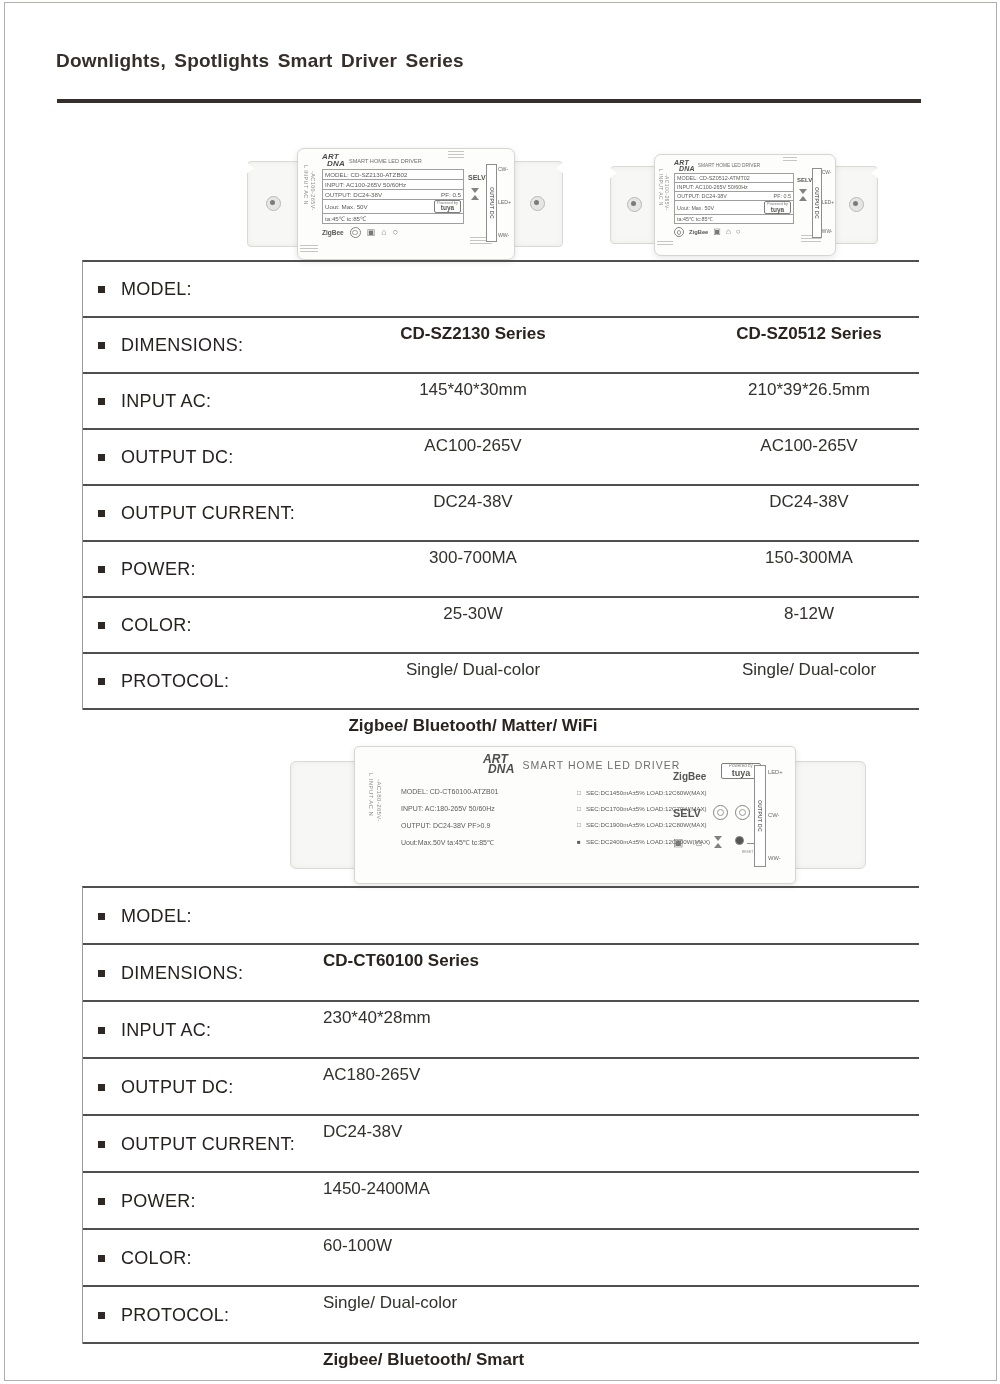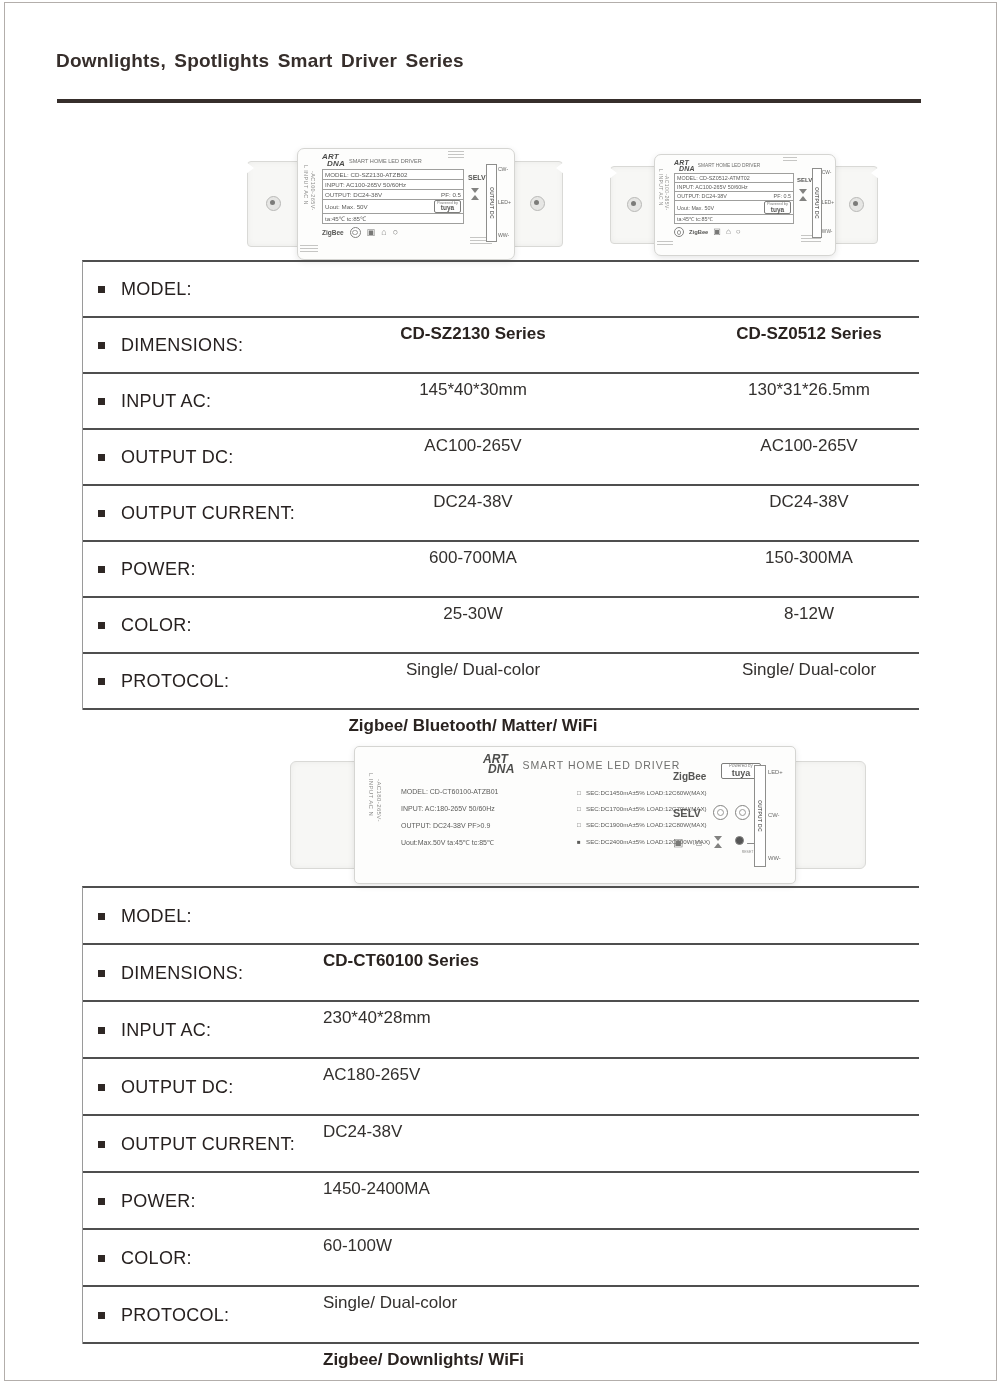--- a/index.html
+++ b/index.html
@@ -269,38 +269,38 @@
   <div class="trow vb">
     <span class="bullet"></span>
     <span class="tlabel">MODEL:</span>
     <span class="tval v1">CD-SZ2130 Series</span>
     <span class="tval v2">CD-SZ0512 Series</span>
   </div>
   <div class="trow">
     <span class="bullet"></span>
     <span class="tlabel">DIMENSIONS:</span>
     <span class="tval v1">145*40*30mm</span>
-    <span class="tval v2">130*31*26.5mm</span>
+    <span class="tval v2">210*39*26.5mm</span>
   </div>
   <div class="trow">
     <span class="bullet"></span>
     <span class="tlabel">INPUT AC:</span>
     <span class="tval v1">AC100-265V</span>
     <span class="tval v2">AC100-265V</span>
   </div>
   <div class="trow">
     <span class="bullet"></span>
     <span class="tlabel">OUTPUT DC:</span>
     <span class="tval v1">DC24-38V</span>
     <span class="tval v2">DC24-38V</span>
   </div>
   <div class="trow">
     <span class="bullet"></span>
     <span class="tlabel">OUTPUT CURRENT:</span>
-    <span class="tval v1">600-700MA</span>
+    <span class="tval v1">300-700MA</span>
     <span class="tval v2">150-300MA</span>
   </div>
   <div class="trow">
     <span class="bullet"></span>
     <span class="tlabel">POWER:</span>
     <span class="tval v1">25-30W</span>
     <span class="tval v2">8-12W</span>
   </div>
   <div class="trow">
     <span class="bullet"></span>
@@ -391,15 +391,15 @@
     <span class="tval vs">60-100W</span>
   </div>
   <div class="trow">
     <span class="bullet"></span>
     <span class="tlabel">COLOR:</span>
     <span class="tval vs">Single/ Dual-color</span>
   </div>
   <div class="trow vb">
     <span class="bullet"></span>
     <span class="tlabel">PROTOCOL:</span>
-    <span class="tval vs">Zigbee/ Downlights/ WiFi</span>
+    <span class="tval vs">Zigbee/ Bluetooth/ Smart</span>
   </div>
 </div>
 
 </body></html>

